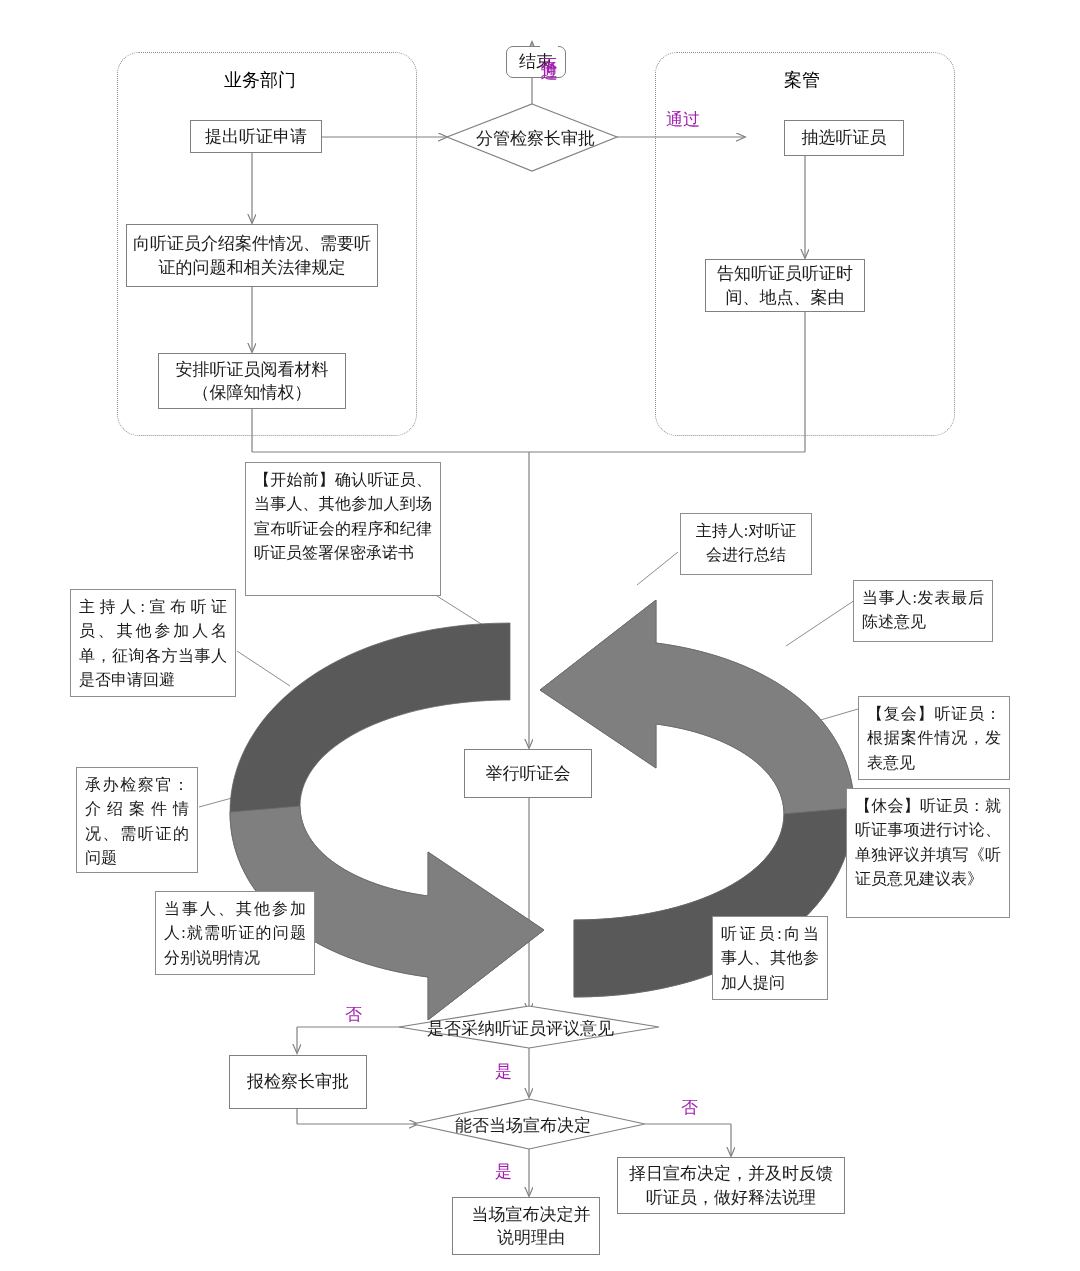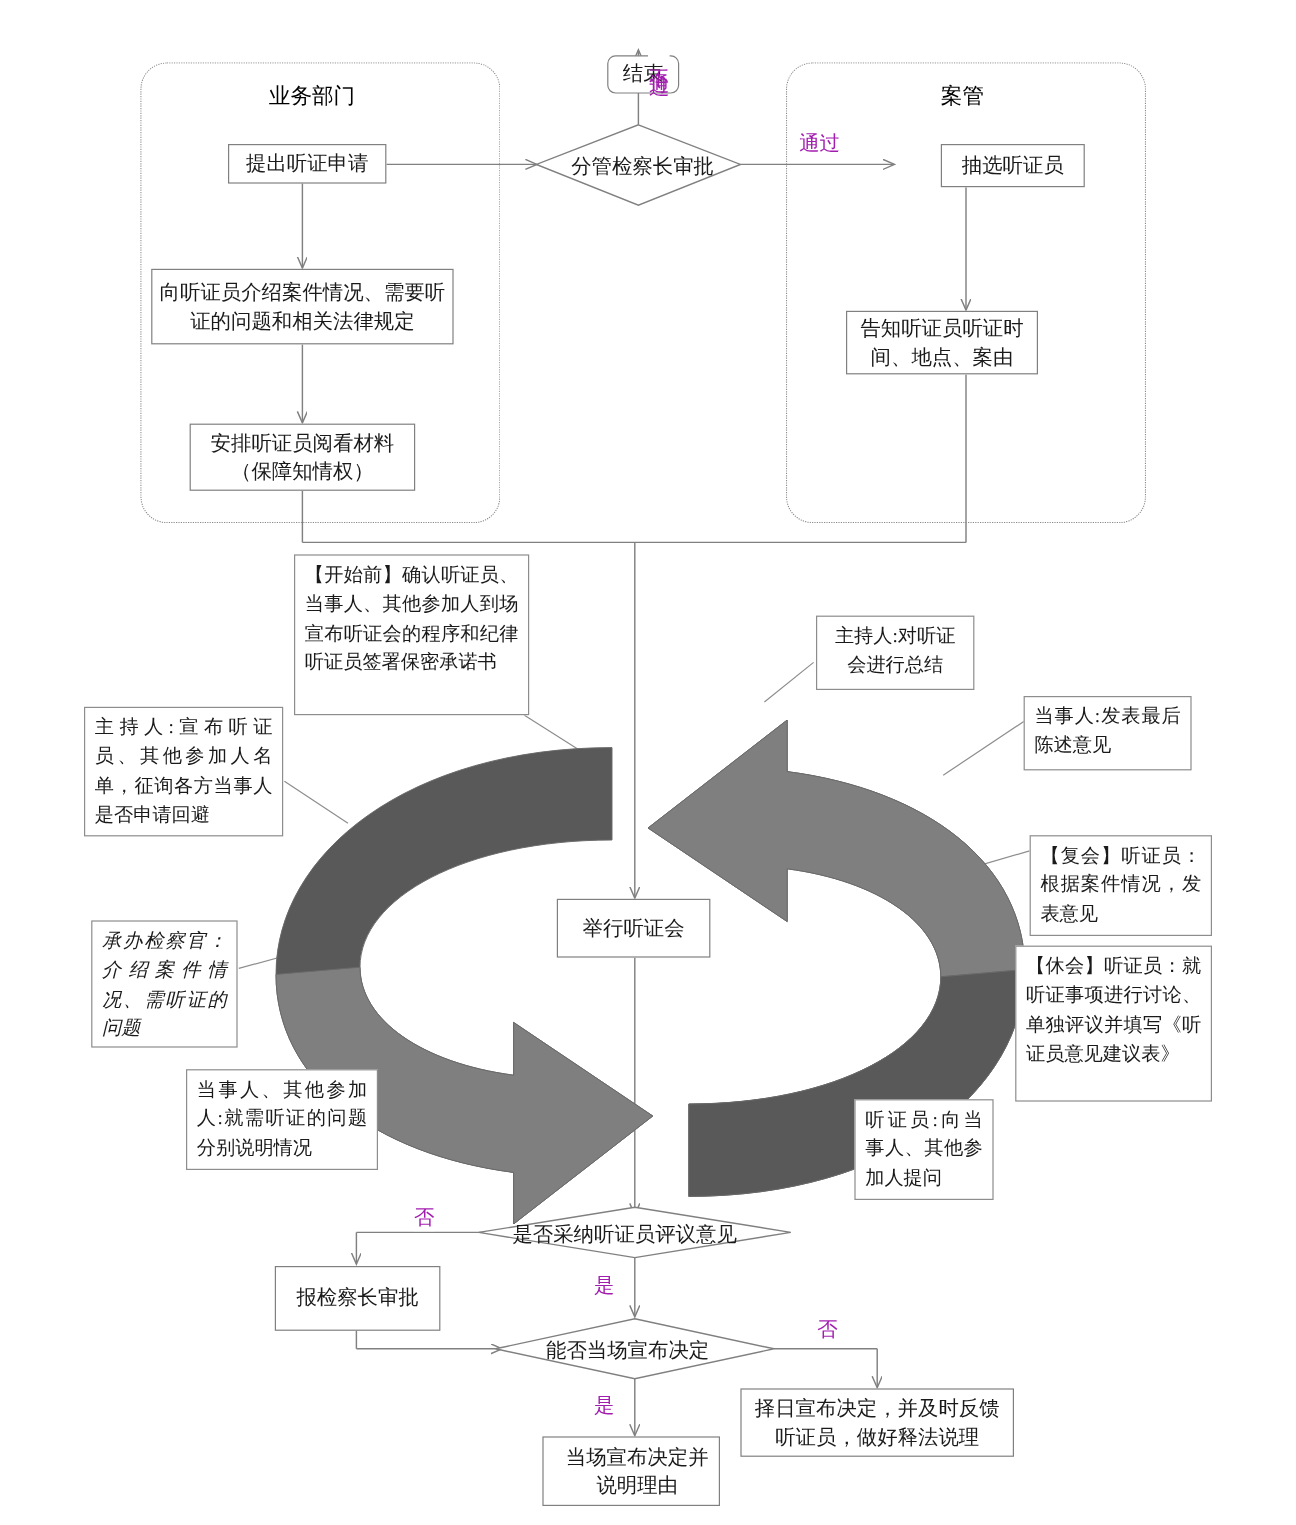--- a/index.html
+++ b/index.html
@@ -227,21 +227,21 @@
   <div class="edge-label fs17" style="left:495px; top:1060px;">是</div>
 
   <div class="edge-label fs17" style="left:495px; top:1160px;">是</div>
 
   <div class="edge-label fs17" style="left:681px; top:1096px;">否</div>
 
   <div class="anno fs16" style="left:245px; top:462px; width:196px; height:134px;">【开始前】确认听证员、当事人、其他参加人到场宣布听证会的程序和纪律听证员签署保密承诺书</div>
 
   <div class="anno fs16" style="left:70px; top:589px; width:166px; height:108px;">主持人:宣布听证员、其他参加人名单，征询各方当事人是否申请回避</div>
 
-  <div class="anno fs16" style="left:76px; top:767px; width:122px; height:106px;font-style:italic;">承办检察官：介绍案件情况、需听证的问题</div>
+  <div class="anno fs16" style="left:76px; top:767px; width:122px; height:106px;">承办检察官：介绍案件情况、需听证的问题</div>
 
   <div class="anno fs16" style="left:155px; top:891px; width:160px; height:84px;">当事人、其他参加人:就需听证的问题分别说明情况</div>
 
   <div class="anno fs16" style="left:712px; top:916px; width:116px; height:84px;">听证员:向当事人、其他参加人提问</div>
 
   <div class="anno fs16" style="left:846px; top:788px; width:164px; height:130px;">【休会】听证员：就听证事项进行讨论、单独评议并填写《听证员意见建议表》</div>
 
   <div class="anno fs16" style="left:858px; top:672px; width:152px; height:84px;margin-top:24px;">【复会】听证员：根据案件情况，发表意见</div>
 
   <div class="anno fs16" style="left:853px; top:580px; width:140px; height:62px;">当事人:发表最后陈述意见</div>

